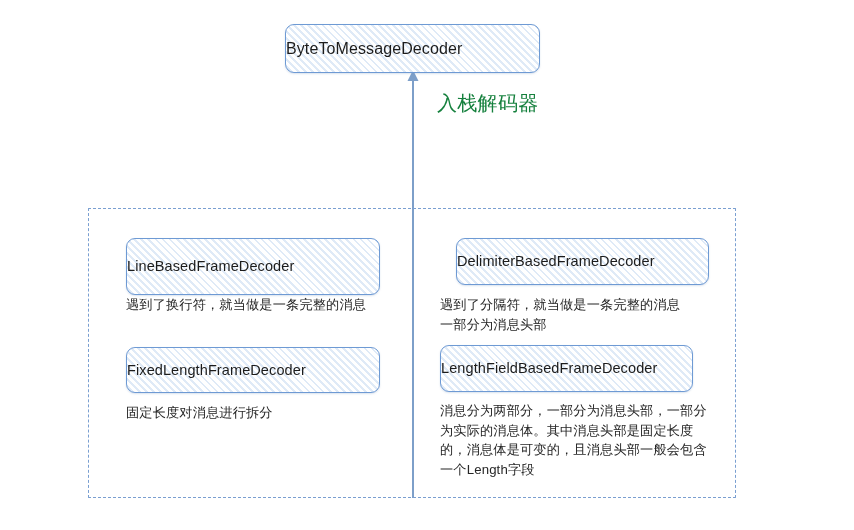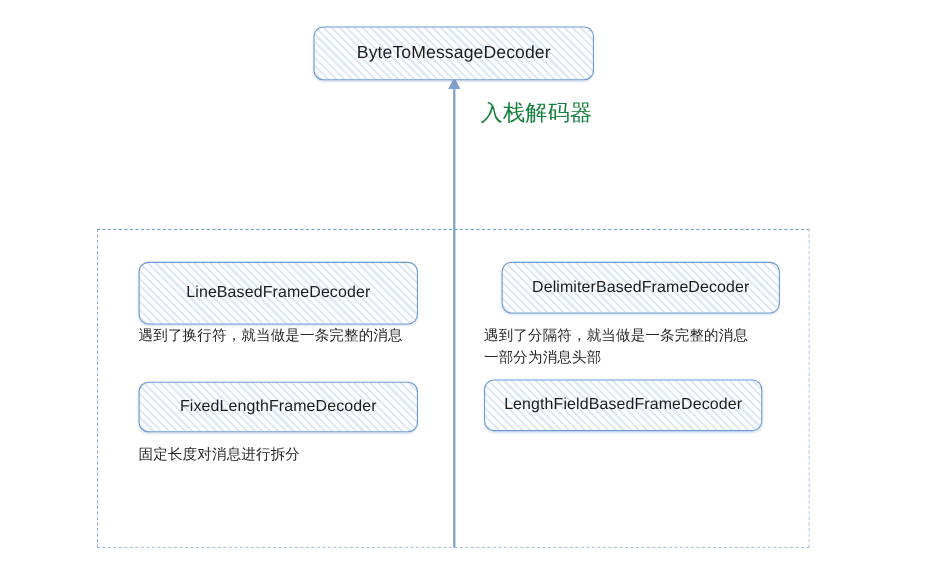--- a/index.html
+++ b/index.html
@@ -33,21 +33,20 @@
     background-color: #ffffff;
     background-image: repeating-linear-gradient(
         45deg,
         #ffffff 0px,
         #ffffff 3px,
         #dfeaf7 3px,
         #dfeaf7 5px
     );
     display: flex;
     align-items: center;
-    justify-content: center;
     box-shadow: 0 1px 2px rgba(120,150,190,0.28);
   }
   .node .node-label {
     font-size: 14.5px;
     line-height: 1;
     color: #1c1c1c;
     letter-spacing: 0.1px;
     white-space: nowrap;
   }
   .node.root .node-label {
@@ -123,14 +122,18 @@
 一部分为消息头部</div>
 
   <div class="node" style="left:126px; top:347px; width:254px; height:46px;">
     <span class="node-label">FixedLengthFrameDecoder</span>
   </div>
   <div class="caption" style="left:126px; top:403px; width:300px;">固定长度对消息进行拆分</div>
 
   <div class="node" style="left:440px; top:345px; width:253px; height:47px;">
     <span class="node-label">LengthFieldBasedFrameDecoder</span>
   </div>
+  <div class="caption" style="left:440px; top:401px; width:275px;">消息分为两部分，一部分为消息头部，一部分
+为实际的消息体。其中消息头部是固定长度
+的，消息体是可变的，且消息头部一般会包含
+一个Length字段</div>
 
 </div>
 
 </body></html>

